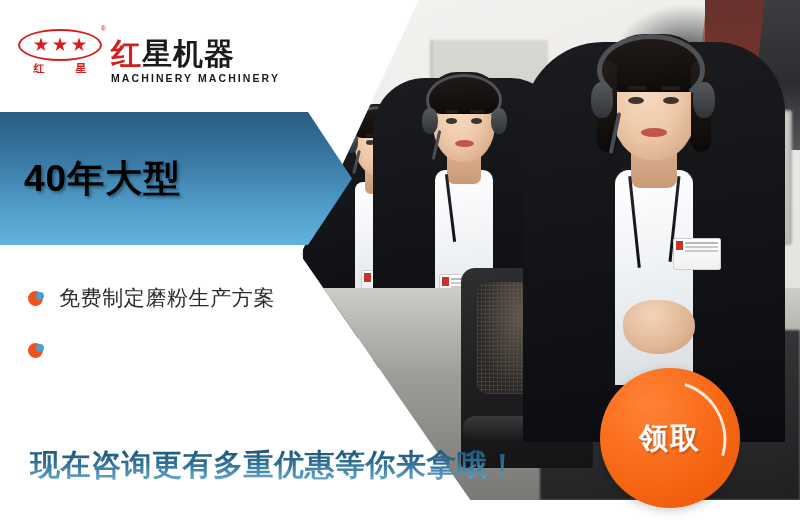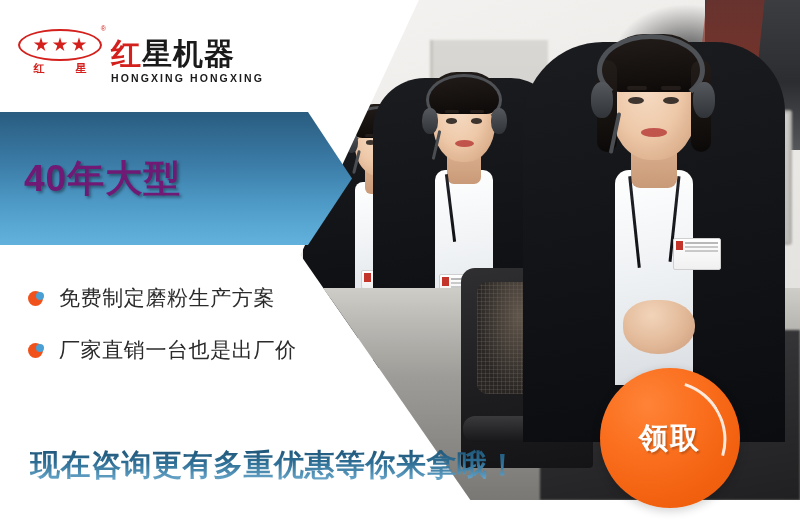--- a/index.html
+++ b/index.html
@@ -168,21 +168,21 @@
     background:linear-gradient(180deg,#2a5c80 0%, #3a7ba6 38%, #4f9bc8 70%, #62b2dd 100%);
     -webkit-clip-path: polygon(0 0, 87.5% 0, 100% 50%, 87.5% 100%, 0 100%);
     clip-path: polygon(0 0, 87.5% 0, 100% 50%, 87.5% 100%, 0 100%);
   }
   .banner-text {
     position:absolute; left:0; top:112px; width:352px; height:133px;
     display:flex; flex-direction:column; justify-content:center;
     padding-left:24px;
   }
   .banner-line {
-    color:#701a75;
+    color:#000000;
     font-size:37px;
     font-weight:bold;
     line-height:1.18;
     letter-spacing:1px;
     text-shadow:2px 2px 3px rgba(0,0,0,.38);
     white-space:nowrap;
   }
   .banner-line.l2 { padding-left:14px; }
 
   
@@ -383,37 +383,36 @@
         <span class="star"></span>
       </div>
       <span class="logo-reg">®</span>
       <div class="logo-sub-cn">
         <span>红</span>
         <span>星</span>
       </div>
     </div>
     <div class="logo-word">
       <div class="logo-cn"><span class="red">红</span><span>星机器</span></div>
-      <div class="logo-en">HONGXING HONGXING</div>
+      <div class="logo-en">MACHINERY MACHINERY</div>
     </div>
   </div>
 
   <div class="blue-banner"></div>
   <div class="banner-text">
     <div class="banner-line l1">40年大型</div>
   </div>
 
   <div class="bullets">
     <div class="bullet-row">
       <span class="bullet-dot"></span>
       <span class="bullet-text">免费制定磨粉生产方案</span>
     </div>
     <div class="bullet-row">
       <span class="bullet-dot"></span>
-      <span class="bullet-text">厂家直销一台也是出厂价</span>
     </div>
   </div>
 
   <div class="bottom-line">现在咨询更有多重优惠等你来拿哦！</div>
 
   <div class="cta">
     <span class="cta-gloss"></span>
     <span class="cta-line">领取</span>
   </div>
 

